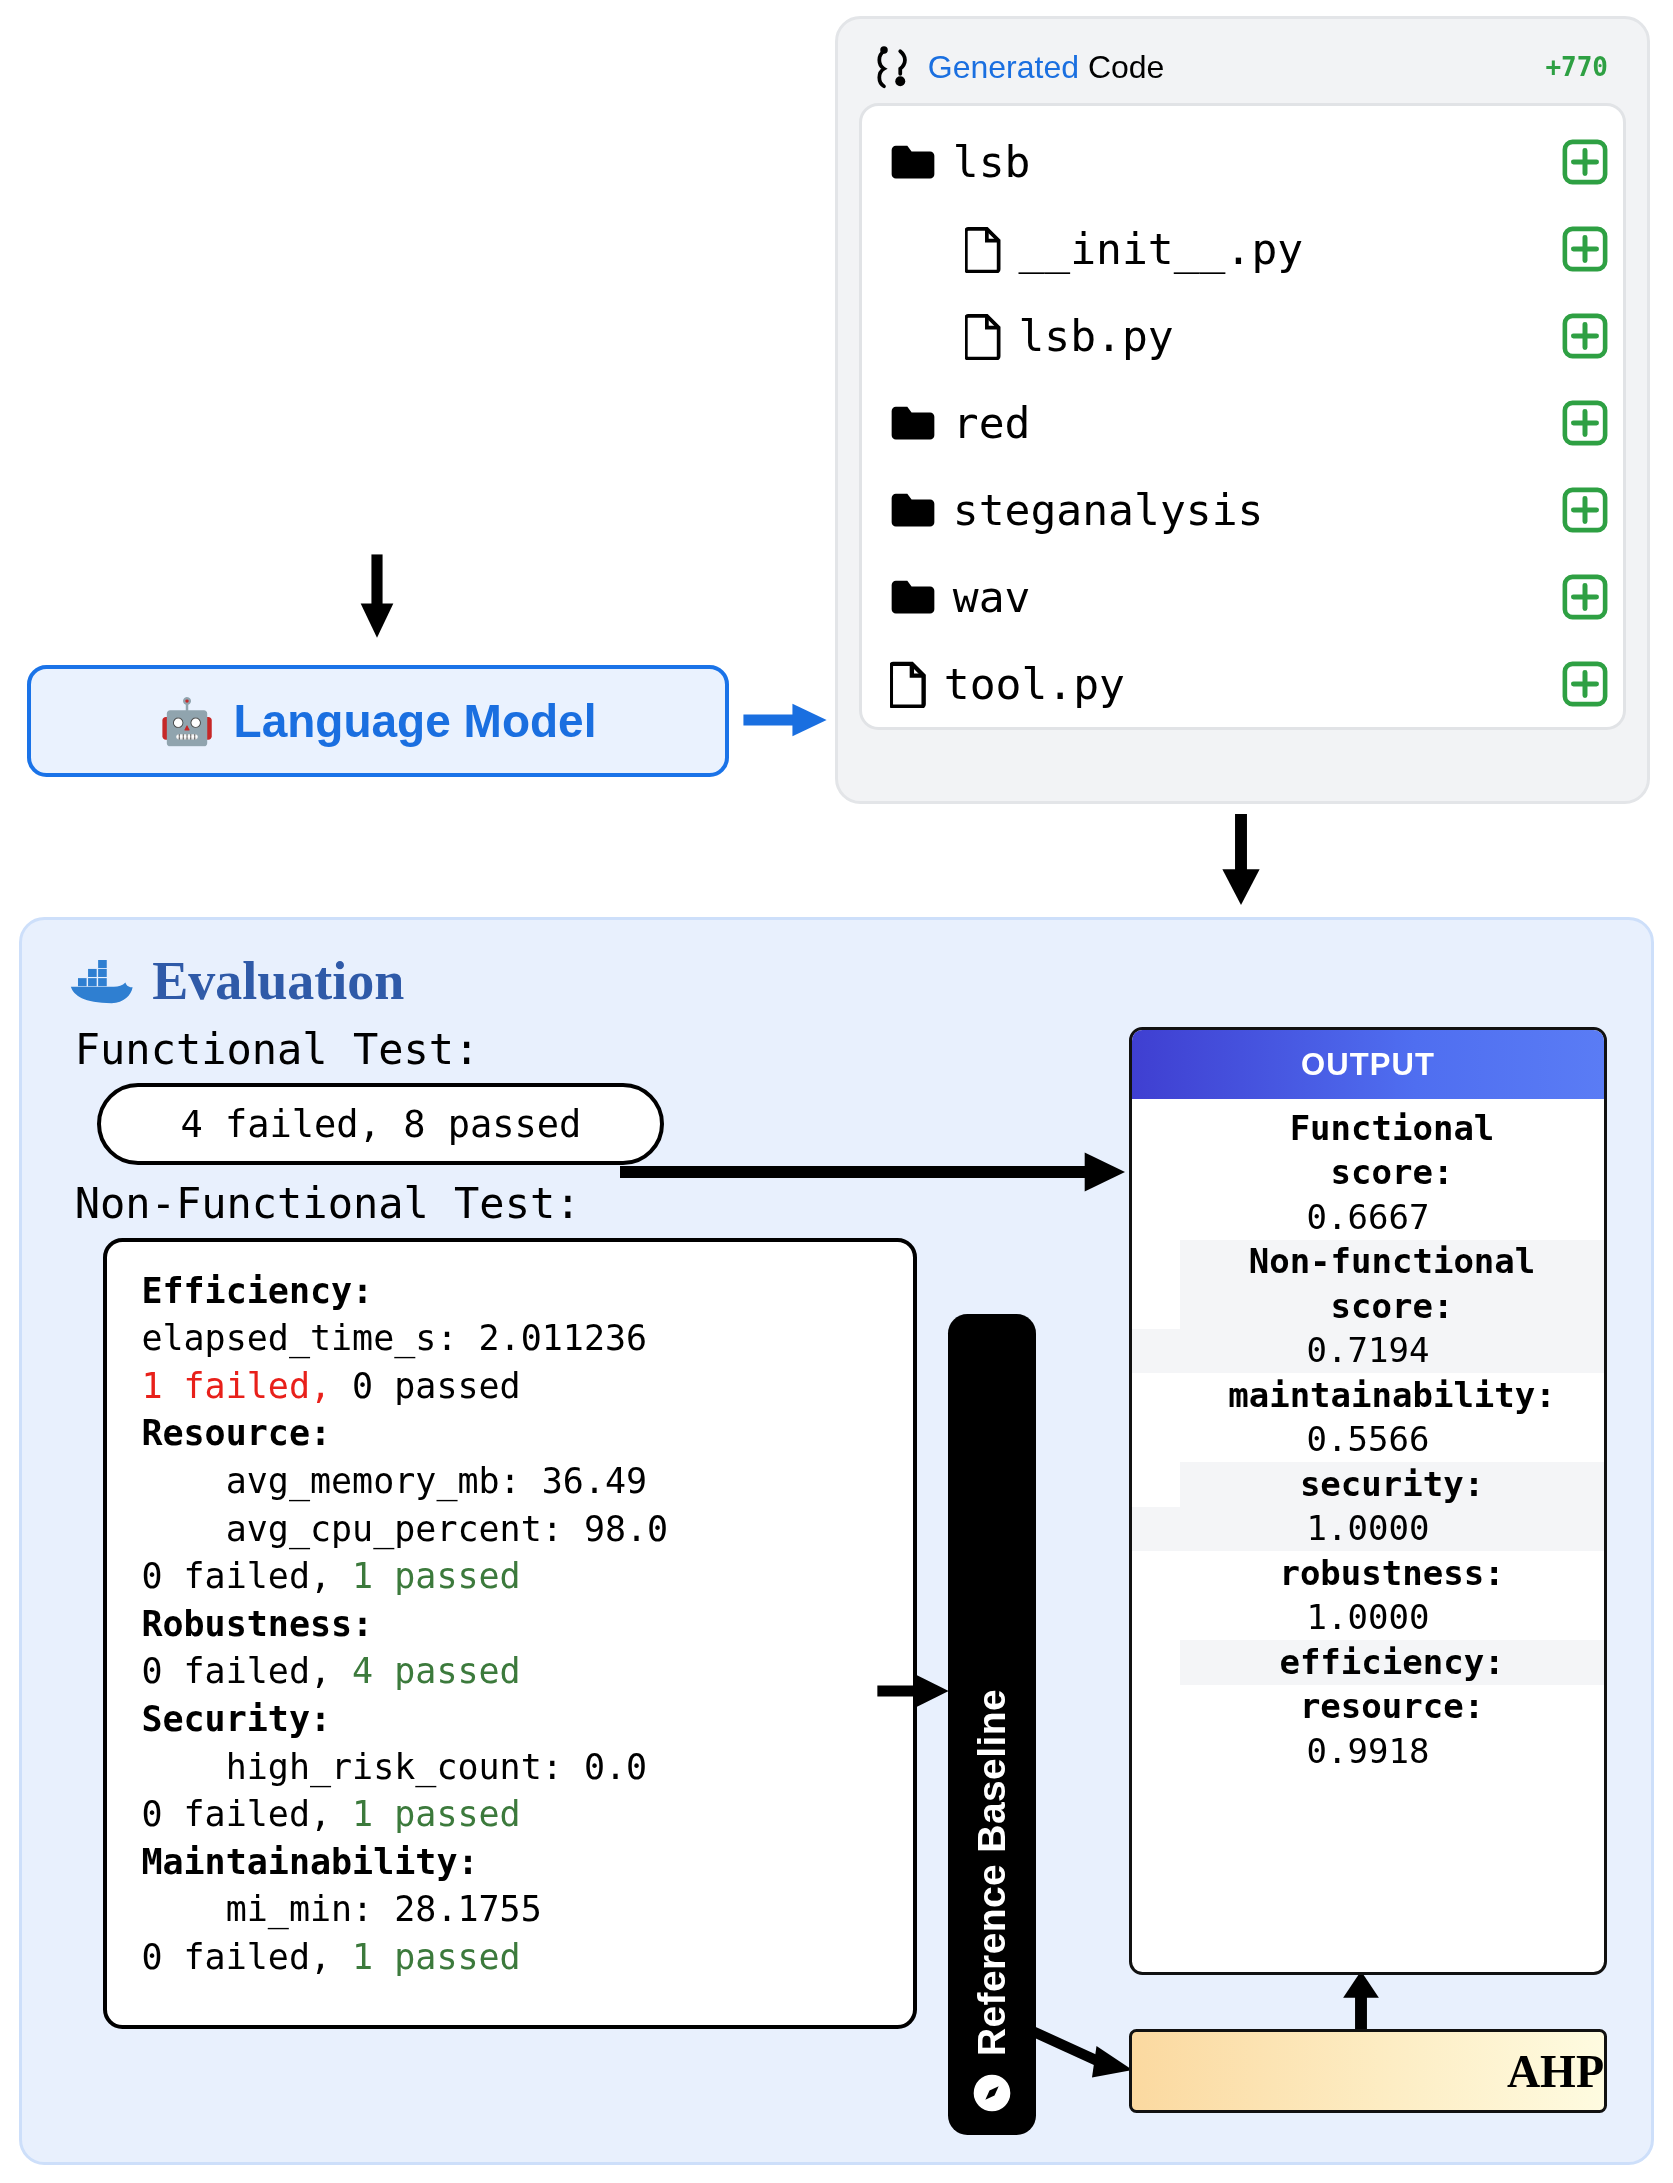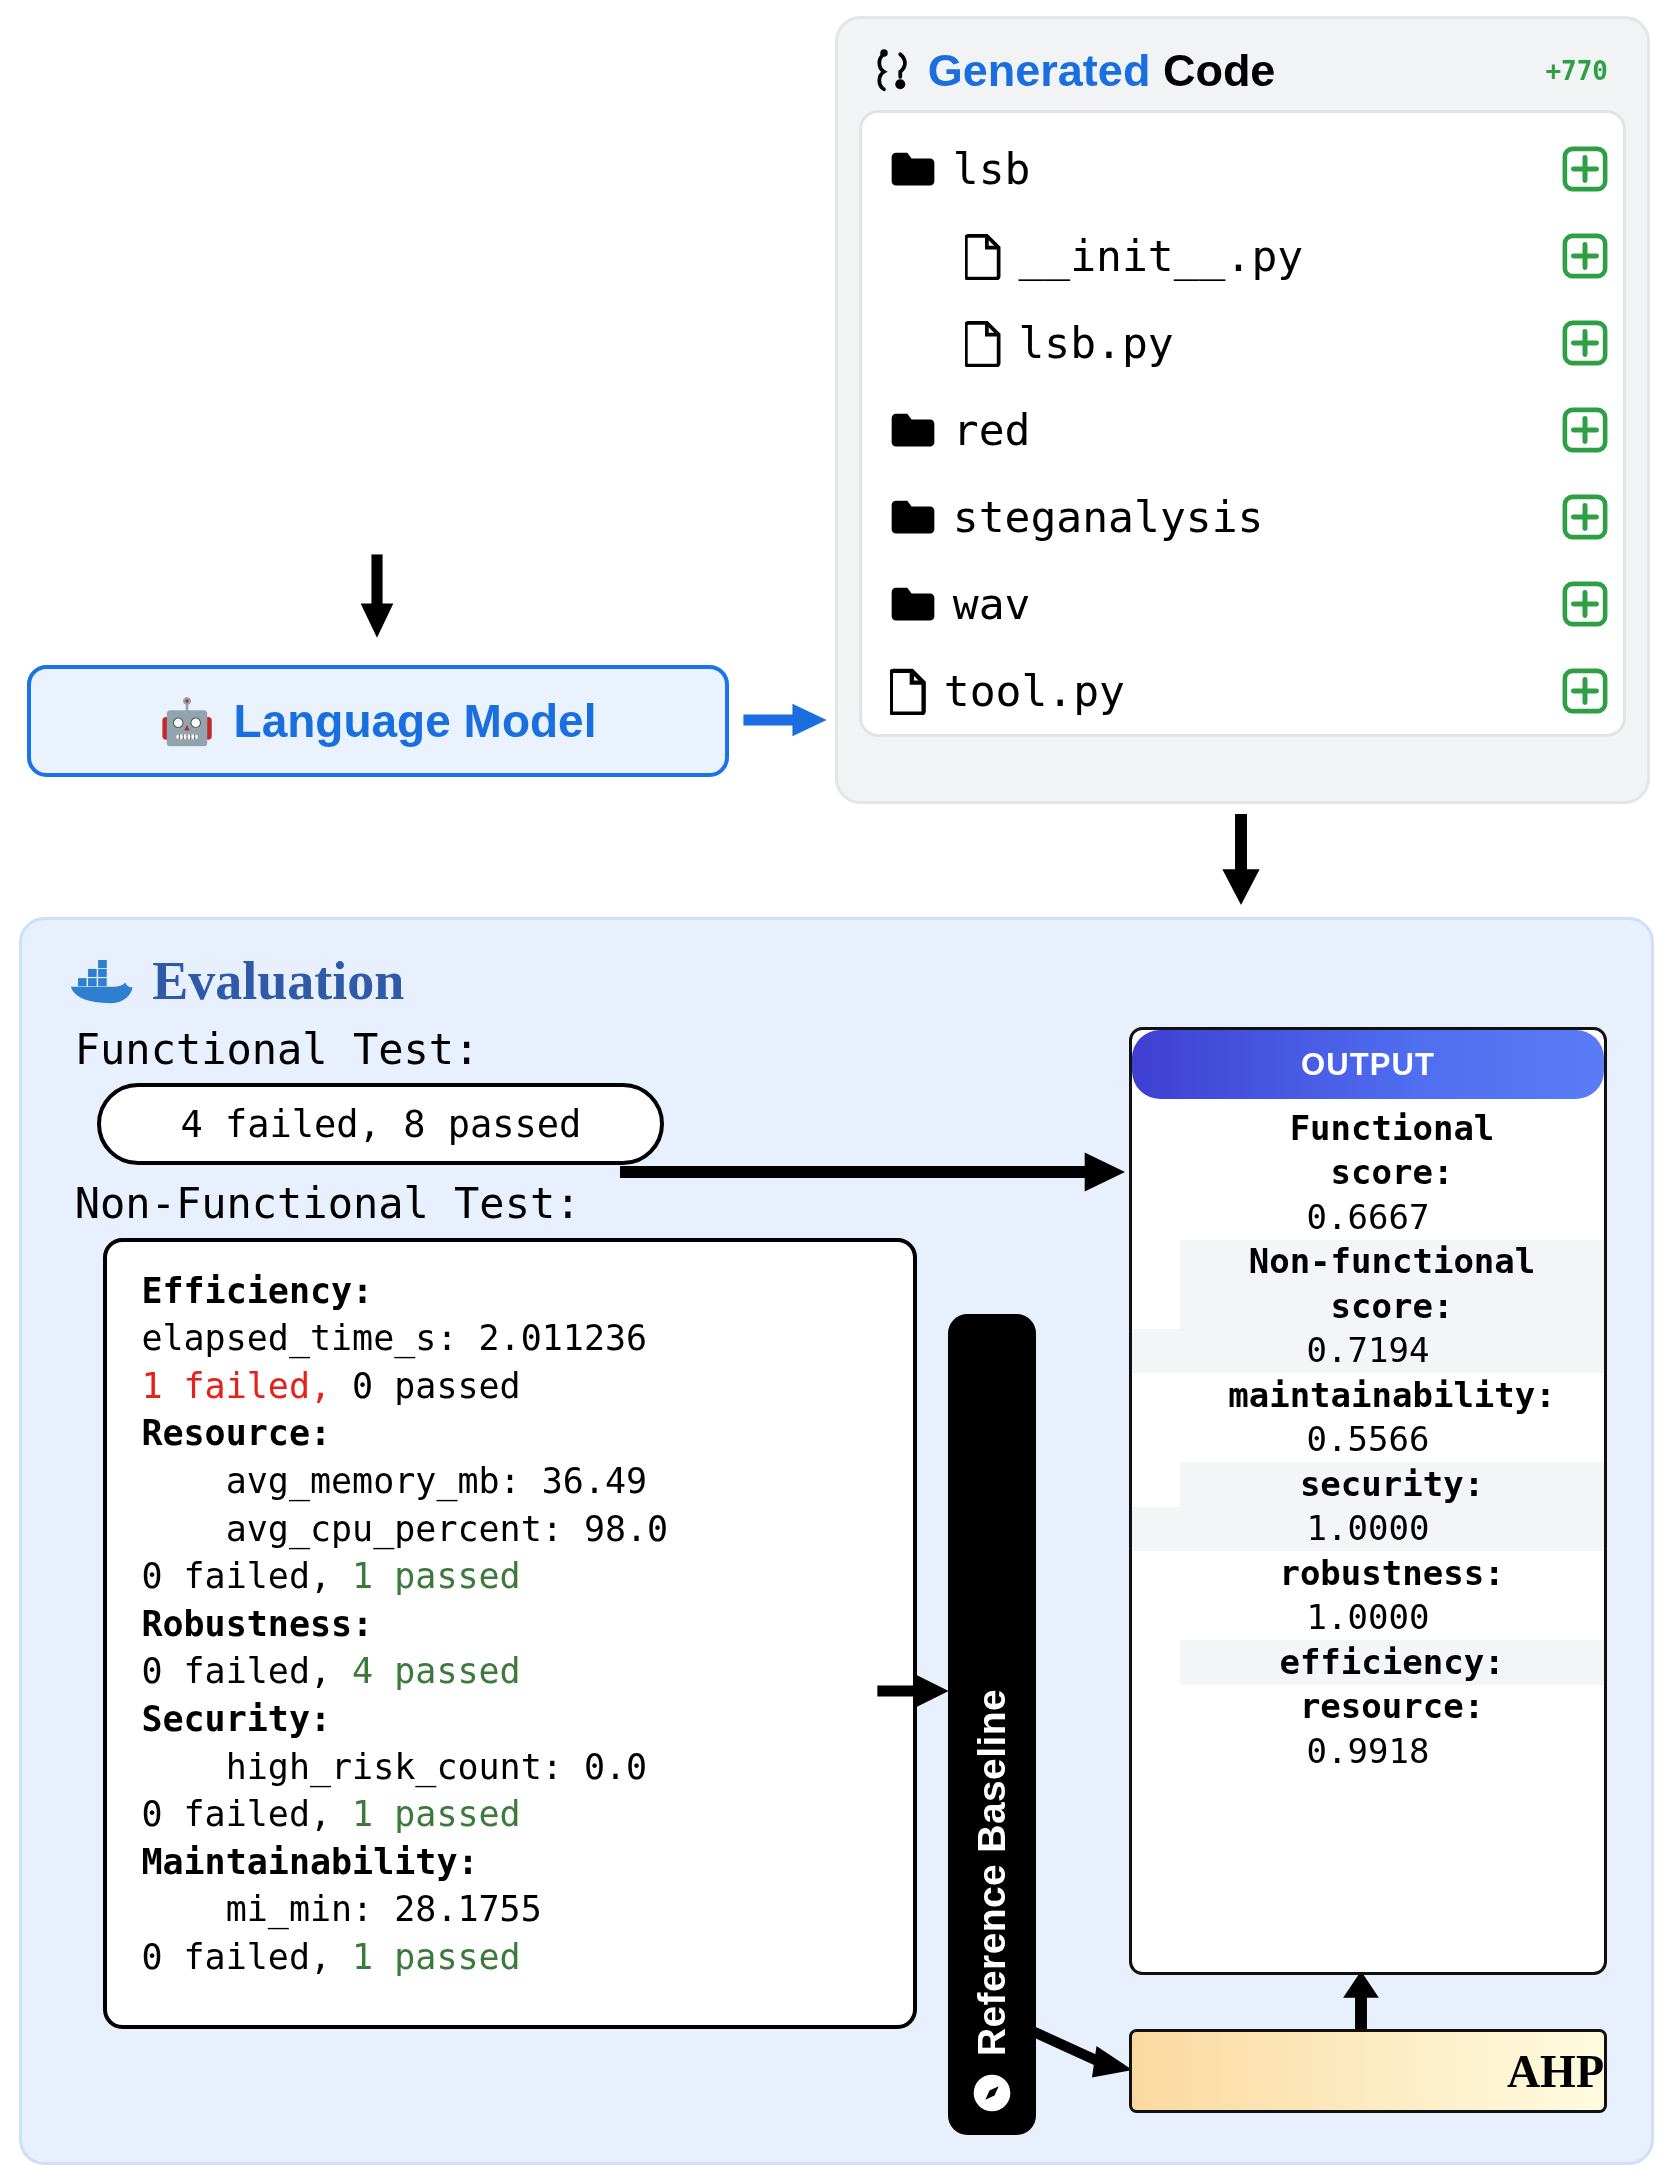--- a/index.html
+++ b/index.html
@@ -89,21 +89,21 @@
     border-radius: 25.4px;
     padding: 19.4px 21px;
   }
   .code-head {
     display: flex; align-items: center;
     gap: 16.4px;
     padding: 6px 9px 13.4px 13.4px;
   }
   .branch-icon { width: 39px; height: 45px; flex: 0 0 auto; }
   .code-title {
-    font-size: 45px; font-weight: bold;
+    font-size: 32px; font-weight: normal;
     white-space: nowrap;
   }
   .code-title .blue { color: #1a6fe0; }
   .code-title .blk { color: #000000; }
   .code-plus {
     margin-left: auto;
     color: #2ea043;
     font-family: "DejaVu Sans Mono", monospace;
     font-size: 26px;
     font-weight: bold;
@@ -228,21 +228,21 @@
     border-radius: 13.4px;
     overflow: hidden;
   }
   .out-head {
     height: 69px;
     background: linear-gradient(90deg, #3f3fd1 0%, #4f6ef0 60%, #5a7cf5 100%);
     color: #ffffff;
     font-size: 31px;
     font-weight: bold;
     letter-spacing: 1.1px;
-    display: flex; align-items: center; justify-content: center; border-radius: 28px;
+    display: flex; align-items: center; justify-content: center;
   }
   .out-body { padding: 7.5px 0 0 0; }
   .out-row {
     text-align: center;
     font-family: "DejaVu Sans Mono", monospace;
     font-size: 34px;
     line-height: 1.22;
     padding: 1.5px 7.5px;
   }
   .out-row.k { font-weight: bold; margin-left: 48px; }

